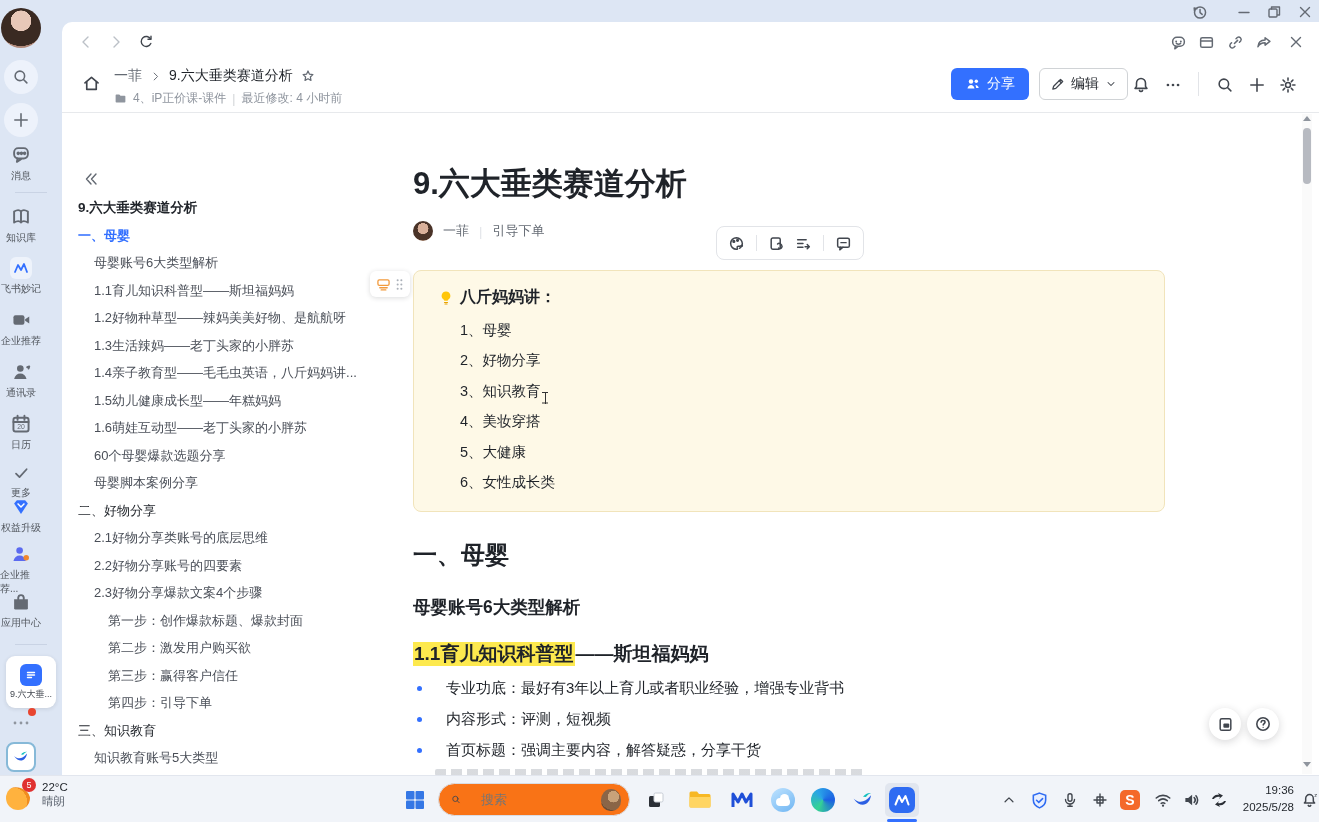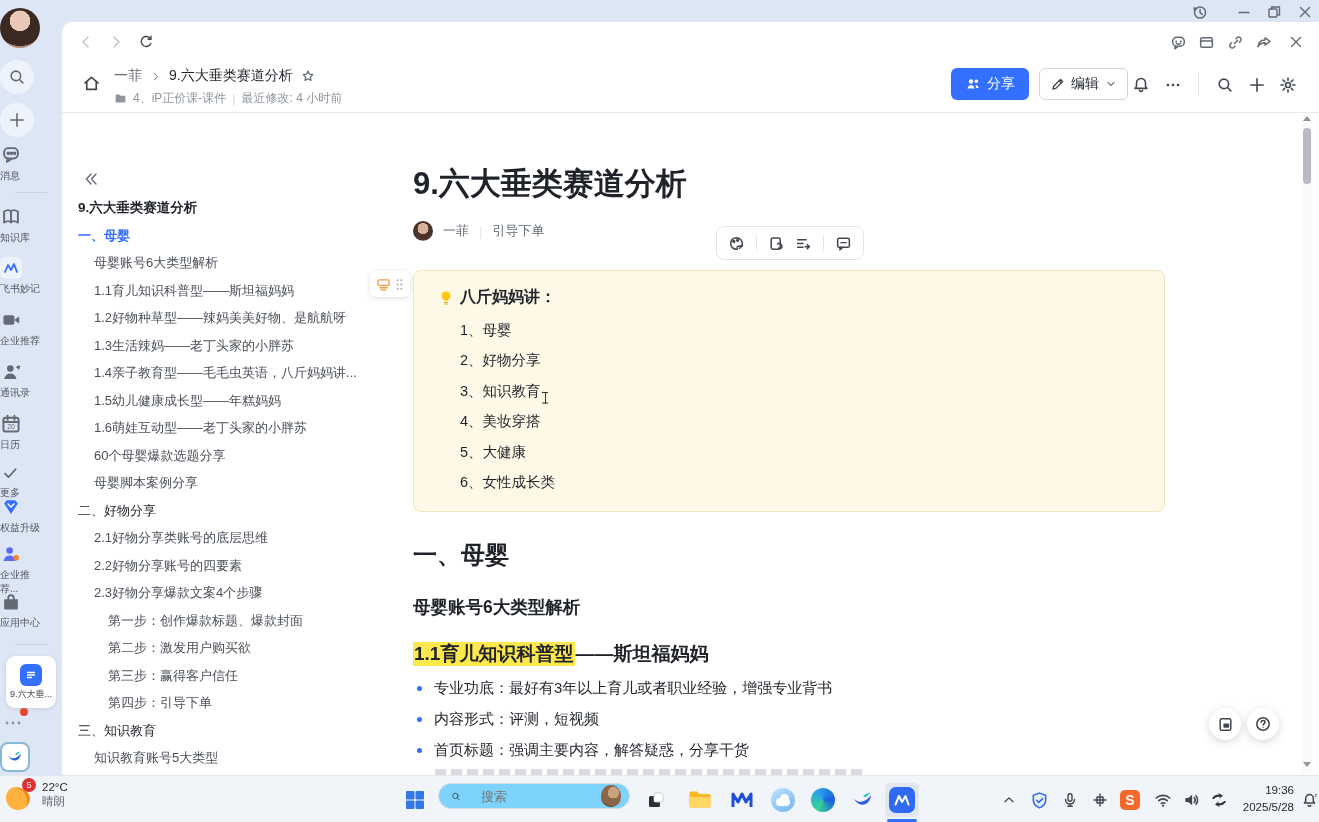--- a/index.html
+++ b/index.html
@@ -7,21 +7,21 @@
   body { position:relative; background:#dde6f4; font-family:"Liberation Sans",sans-serif; color:#1f2329; }
   .abs { position:absolute; }
   svg.ic { stroke:#646a73; fill:none; stroke-width:1.4; stroke-linecap:round; stroke-linejoin:round; }
   svg.ic.dark { stroke:#41464e; }
 
   
   .winbtn { position:absolute; top:2px; width:26px; height:20px; display:flex; align-items:center; justify-content:center; }
 
   
   .rail { position:absolute; left:0; top:0; width:62px; height:775px; }
-  .rail-item { position:absolute; left:0; width:42px; display:flex; flex-direction:column; gap:3px; color:#51565d; font-size:10px; }
+  .rail-item { position:absolute; left:0; width:42px; display:flex; flex-direction:column; align-items:center; gap:3px; color:#51565d; font-size:10px; }
   .rail-circle { width:34px; height:34px; border-radius:50%; background:#edf2fb; display:flex; align-items:center; justify-content:center; }
   .rail-divider { position:absolute; left:15px; width:32px; height:1px; background:#c9d3e4; }
   .rail-active-box { position:absolute; left:6px; width:50px; height:52px; background:#fff; border-radius:9px; box-shadow:0 1px 4px rgba(31,35,41,.12); display:flex; flex-direction:column; align-items:center; justify-content:center; gap:2px; font-size:9px; color:#41464e; }
 
   
   .card { position:absolute; left:62px; top:22px; width:1257px; height:753px; background:#fff; border-top-left-radius:10px; overflow:hidden; }
   .navrow-ic { position:absolute; top:8px; width:24px; height:24px; display:flex; align-items:center; justify-content:center; }
 
   .hdr-divider { position:absolute; left:0; top:90px; width:1257px; height:1px; background:#e7e9ec; }
   .crumb { font-size:14px; }
@@ -52,40 +52,40 @@
   .callout-title { font-size:16px; font-weight:bold; color:#1f2329; margin-left:22px; }
   .callout-item { font-size:14.5px; color:#1f2329; margin-left:22px; margin-top:12.5px; line-height:18px; }
   .bulb { position:absolute; left:24px; top:19px; width:16px; height:16px; }
 
   .block-handle { position:absolute; left:370px; top:271px; width:40px; height:26px; background:#fff; border-radius:6px; box-shadow:0 1px 5px rgba(31,35,41,.16); display:flex; align-items:center; justify-content:center; gap:4px; }
 
   .doc-h2 { position:absolute; left:413px; top:539px; font-size:24px; font-weight:bold; }
   .doc-h3 { position:absolute; left:413px; top:595px; font-size:17.5px; font-weight:bold; }
   .doc-h3b { position:absolute; left:413px; top:641px; font-size:19px; font-weight:bold; }
   .hl { background:#fde94e; padding:1px 2px 2px 1px; }
-  .bullet-row { position:absolute; left:417px; display:flex; align-items:center; gap:12px; font-size:15px; color:#1f2329; }
+  .bullet-row { position:absolute; left:417px; display:flex; align-items:center; gap:24px; font-size:15px; color:#1f2329; }
   .bullet-dot { width:5px; height:5px; border-radius:50%; background:#3370ff; flex:none; }
   .clipped-line { position:absolute; left:435px; top:769px; width:430px; height:7px; border-radius:2px; background:repeating-linear-gradient(90deg,#b9bdc4 0 11px,transparent 11px 16px); opacity:.55; overflow:hidden; }
 
   .ibeam { position:absolute; left:541px; top:390px; width:8px; height:16px; }
   .ibeam:before { content:""; position:absolute; left:3.5px; top:2px; bottom:2px; width:1.4px; background:#333; }
   .ibeam:after { content:""; position:absolute; left:1px; right:1px; top:2px; height:1.4px; background:#333; box-shadow:0 10.5px 0 #333; }
 
   .float-btn { position:absolute; top:708px; width:32px; height:32px; border-radius:50%; background:#fff; box-shadow:0 2px 8px rgba(31,35,41,.18); display:flex; align-items:center; justify-content:center; }
 
   
   .sb-track { position:absolute; left:1302px; top:114px; width:10px; height:660px; background:#fafafa; }
   .sb-thumb { position:absolute; left:1303px; top:128px; width:8px; height:56px; background:#b7bac1; border-radius:4px; }
   .tri-up { width:0; height:0; border-left:4px solid transparent; border-right:4px solid transparent; border-bottom:5px solid #8f959e; }
   .tri-down { width:0; height:0; border-left:4px solid transparent; border-right:4px solid transparent; border-top:5px solid #8f959e; }
 
   
   .taskbar { position:absolute; left:0; top:775px; width:1319px; height:47px; background:#f1f4f9; border-top:1px solid #e2e6ee; }
   .tb-item { position:absolute; top:7px; width:34px; height:34px; display:flex; align-items:center; justify-content:center; border-radius:5px; }
-  .search-pill { position:absolute; left:438px; top:7px; width:192px; height:26px; background:#7dd3fc; border:1px solid #d9dce3; border-radius:17px; display:flex; align-items:center; padding:0 8px 0 12px; gap:20px; }
+  .search-pill { position:absolute; left:438px; top:7px; width:192px; height:33px; background:#f97316; border:1px solid #d9dce3; border-radius:17px; display:flex; align-items:center; padding:0 8px 0 12px; gap:20px; }
   .search-pill input { border:none; outline:none; flex:1; font-size:13px; color:#1f2329; background:transparent; width:100px; font-family:inherit; }
   .otter { width:30px; height:22px; border-radius:50% 50% 45% 45%; background:radial-gradient(circle at 62% 35%, #c8a27a 0 30%, #8a6547 31% 70%, #6e4e36 71%); }
   .active-cell { background:#e1e6ef; }
   .active-underline { position:absolute; left:887px; top:43px; width:30px; height:3px; border-radius:2px; background:#3370ff; }
   .tray-ic { position:absolute; top:11px; width:26px; height:26px; display:flex; align-items:center; justify-content:center; }
   .tray-time { position:absolute; left:1228px; top:6px; width:66px; text-align:right; font-size:11.5px; color:#1f2329; line-height:17px; }
   .weather { position:absolute; left:6px; top:4px; display:flex; align-items:center; gap:8px; }
   .moon { position:relative; width:28px; height:28px; }
   .moon-shape { width:24px; height:24px; border-radius:50%; background:radial-gradient(circle at 30% 65%, #ffb23e 0 60%, #f08c1f 61%); clip-path:ellipse(62% 55% at 40% 60%); margin-top:6px; }
   .moon-badge { position:absolute; right:-2px; top:-2px; width:14px; height:14px; border-radius:50%; background:#e03131; color:#fff; font-size:9px; display:flex; align-items:center; justify-content:center; }

